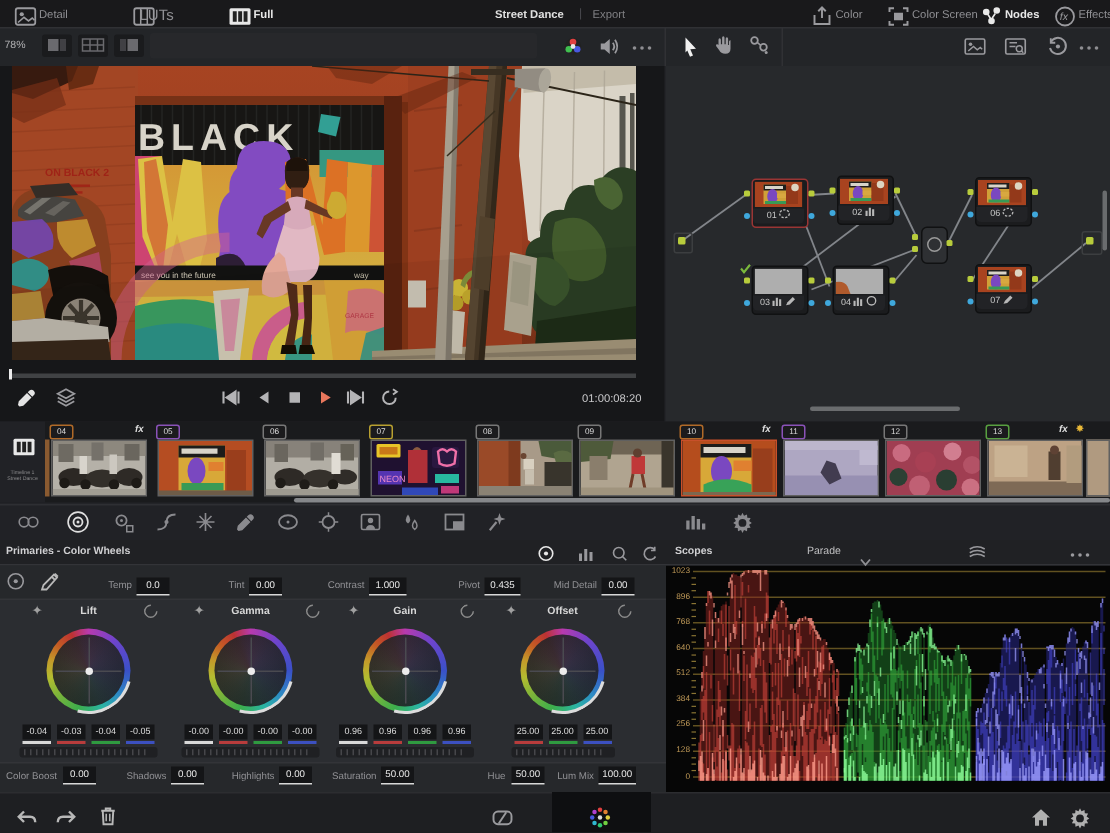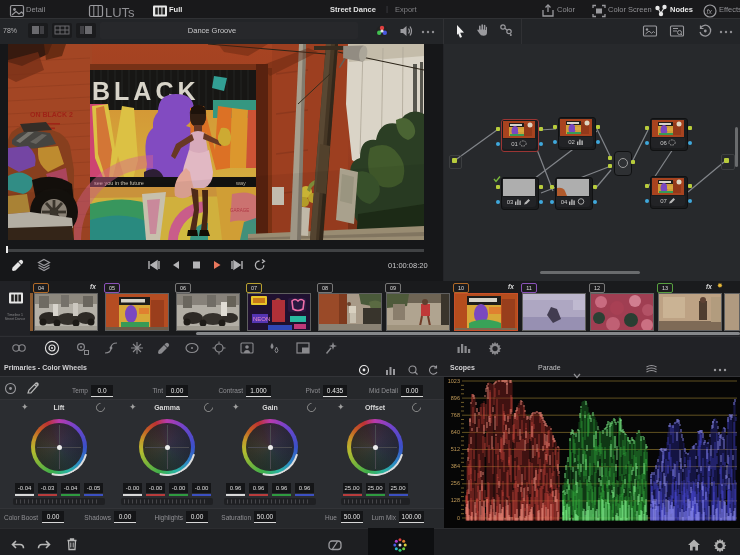--- a/index.html
+++ b/index.html
@@ -11,21 +11,21 @@
         <rect x="1.5" y="2.5" width="13" height="11" rx="1.5" fill="none" stroke="#9a9a9e" stroke-width="1.2"></rect>
         <circle cx="5.5" cy="6.5" r="1.4" fill="#9a9a9e"></circle>
         <path d="M3 12 L7 8.5 L10 11 L12.5 9 L14 10.5" stroke="#9a9a9e" stroke-width="1.1" fill="none"></path>
       </svg></div>
     <div class="abs" style="left:26px;top:5px;font-size:7.5px;color:#909094;font-weight:normal">Detail</div>
     <div style="position:absolute;left:88px;top:3px;width:13px;height:13px;opacity:1.0"><svg width="16" height="16" viewBox="0 0 16 16" style="">
         <rect x="1.5" y="2.5" width="13" height="11" rx="1.5" fill="none" stroke="#9a9a9e" stroke-width="1.2"></rect>
         <line x1="5.8" y1="2.5" x2="5.8" y2="13.5" stroke="#9a9a9e" stroke-width="1"></line>
         <line x1="10.2" y1="2.5" x2="10.2" y2="13.5" stroke="#9a9a9e" stroke-width="1"></line>
       </svg></div>
-    <div class="abs" style="left:105px;top:5px;font-size:13px;color:#909094;font-weight:normal">LUTs</div>
+    <div class="abs" style="left:93px;top:5px;font-size:10px;color:#909094;font-weight:normal">LUTs</div>
     <div style="position:absolute;left:152px;top:3px;width:13px;height:13px;opacity:1.0"><svg width="16" height="16" viewBox="0 0 16 16" style="">
         <rect x="1" y="2.5" width="14" height="11" rx="1" fill="#e8e8e8"></rect>
         <rect x="3.2" y="4.5" width="2.6" height="7" fill="#222"></rect>
         <rect x="6.8" y="4.5" width="2.6" height="7" fill="#222"></rect>
         <rect x="10.4" y="4.5" width="2.6" height="7" fill="#222"></rect>
       </svg></div>
     <div class="abs" style="left:169px;top:5px;font-size:7.5px;color:#e8e8e8;font-weight:bold">Full</div>
     <div class="abs" style="left:330px;top:5px;font-size:7.5px;color:#e0e0e0;font-weight:bold">Street Dance</div>
     <div class="abs" style="left:386px;top:4px;font-size:8px;color:#4a4a4e">|</div>
     <div class="abs" style="left:395px;top:5px;font-size:7.5px;color:#808084">Export</div>
@@ -62,21 +62,20 @@
         <rect x="3" y="3" width="14" height="8" fill="none" stroke="#6a6a6e"></rect>
         <line x1="8" y1="3" x2="8" y2="11" stroke="#6a6a6e"></line>
         <line x1="13" y1="3" x2="13" y2="11" stroke="#6a6a6e"></line>
         <line x1="3" y1="7" x2="17" y2="7" stroke="#6a6a6e"></line>
       </svg></div>
     <div class="abs" style="left:76px;top:23px;width:20px;height:15px;background:#1a1b1d;border-radius:2px"><svg width="20" height="15" viewBox="0 0 20 15" style="">
         <rect x="4" y="3" width="4" height="8" fill="#404044"></rect>
         <rect x="9" y="3" width="7" height="8" fill="#6a6a6e"></rect>
       </svg></div>
     <div class="abs" style="left:100px;top:22px;width:258px;height:17px;background:#27282b;border-radius:2px"></div>
-    <div class="abs" style="left:92px;top:26px;width:240px;text-align:center;font-size:7.5px;color:#c8c8ca">Dance Groove</div>
     <div style="position:absolute;left:374px;top:23px;width:15px;height:15px;opacity:1.0"><svg width="16" height="16" viewBox="0 0 16 16" style="">
         <circle cx="8" cy="8" r="5.5" fill="#222"></circle>
         <circle cx="8" cy="5" r="2.2" fill="#e04040"></circle>
         <circle cx="5.2" cy="9.8" r="2.2" fill="#40c050"></circle>
         <circle cx="10.8" cy="9.8" r="2.2" fill="#4858e0"></circle>
         <circle cx="8" cy="8" r="1.6" fill="#e8e8e8"></circle>
       </svg></div>
     <div style="position:absolute;left:398px;top:23px;width:15px;height:15px;opacity:1.0"><svg width="16" height="16" viewBox="0 0 16 16" style="">
         <path d="M2.5 6 L5 6 L8.5 3 L8.5 13 L5 10 L2.5 10 Z" fill="#9a9a9e"></path>
         <path d="M10.5 5.5 Q12.5 8 10.5 10.5 M12 3.5 Q15 8 12 12.5" stroke="#9a9a9e" stroke-width="1.2" fill="none"></path>

